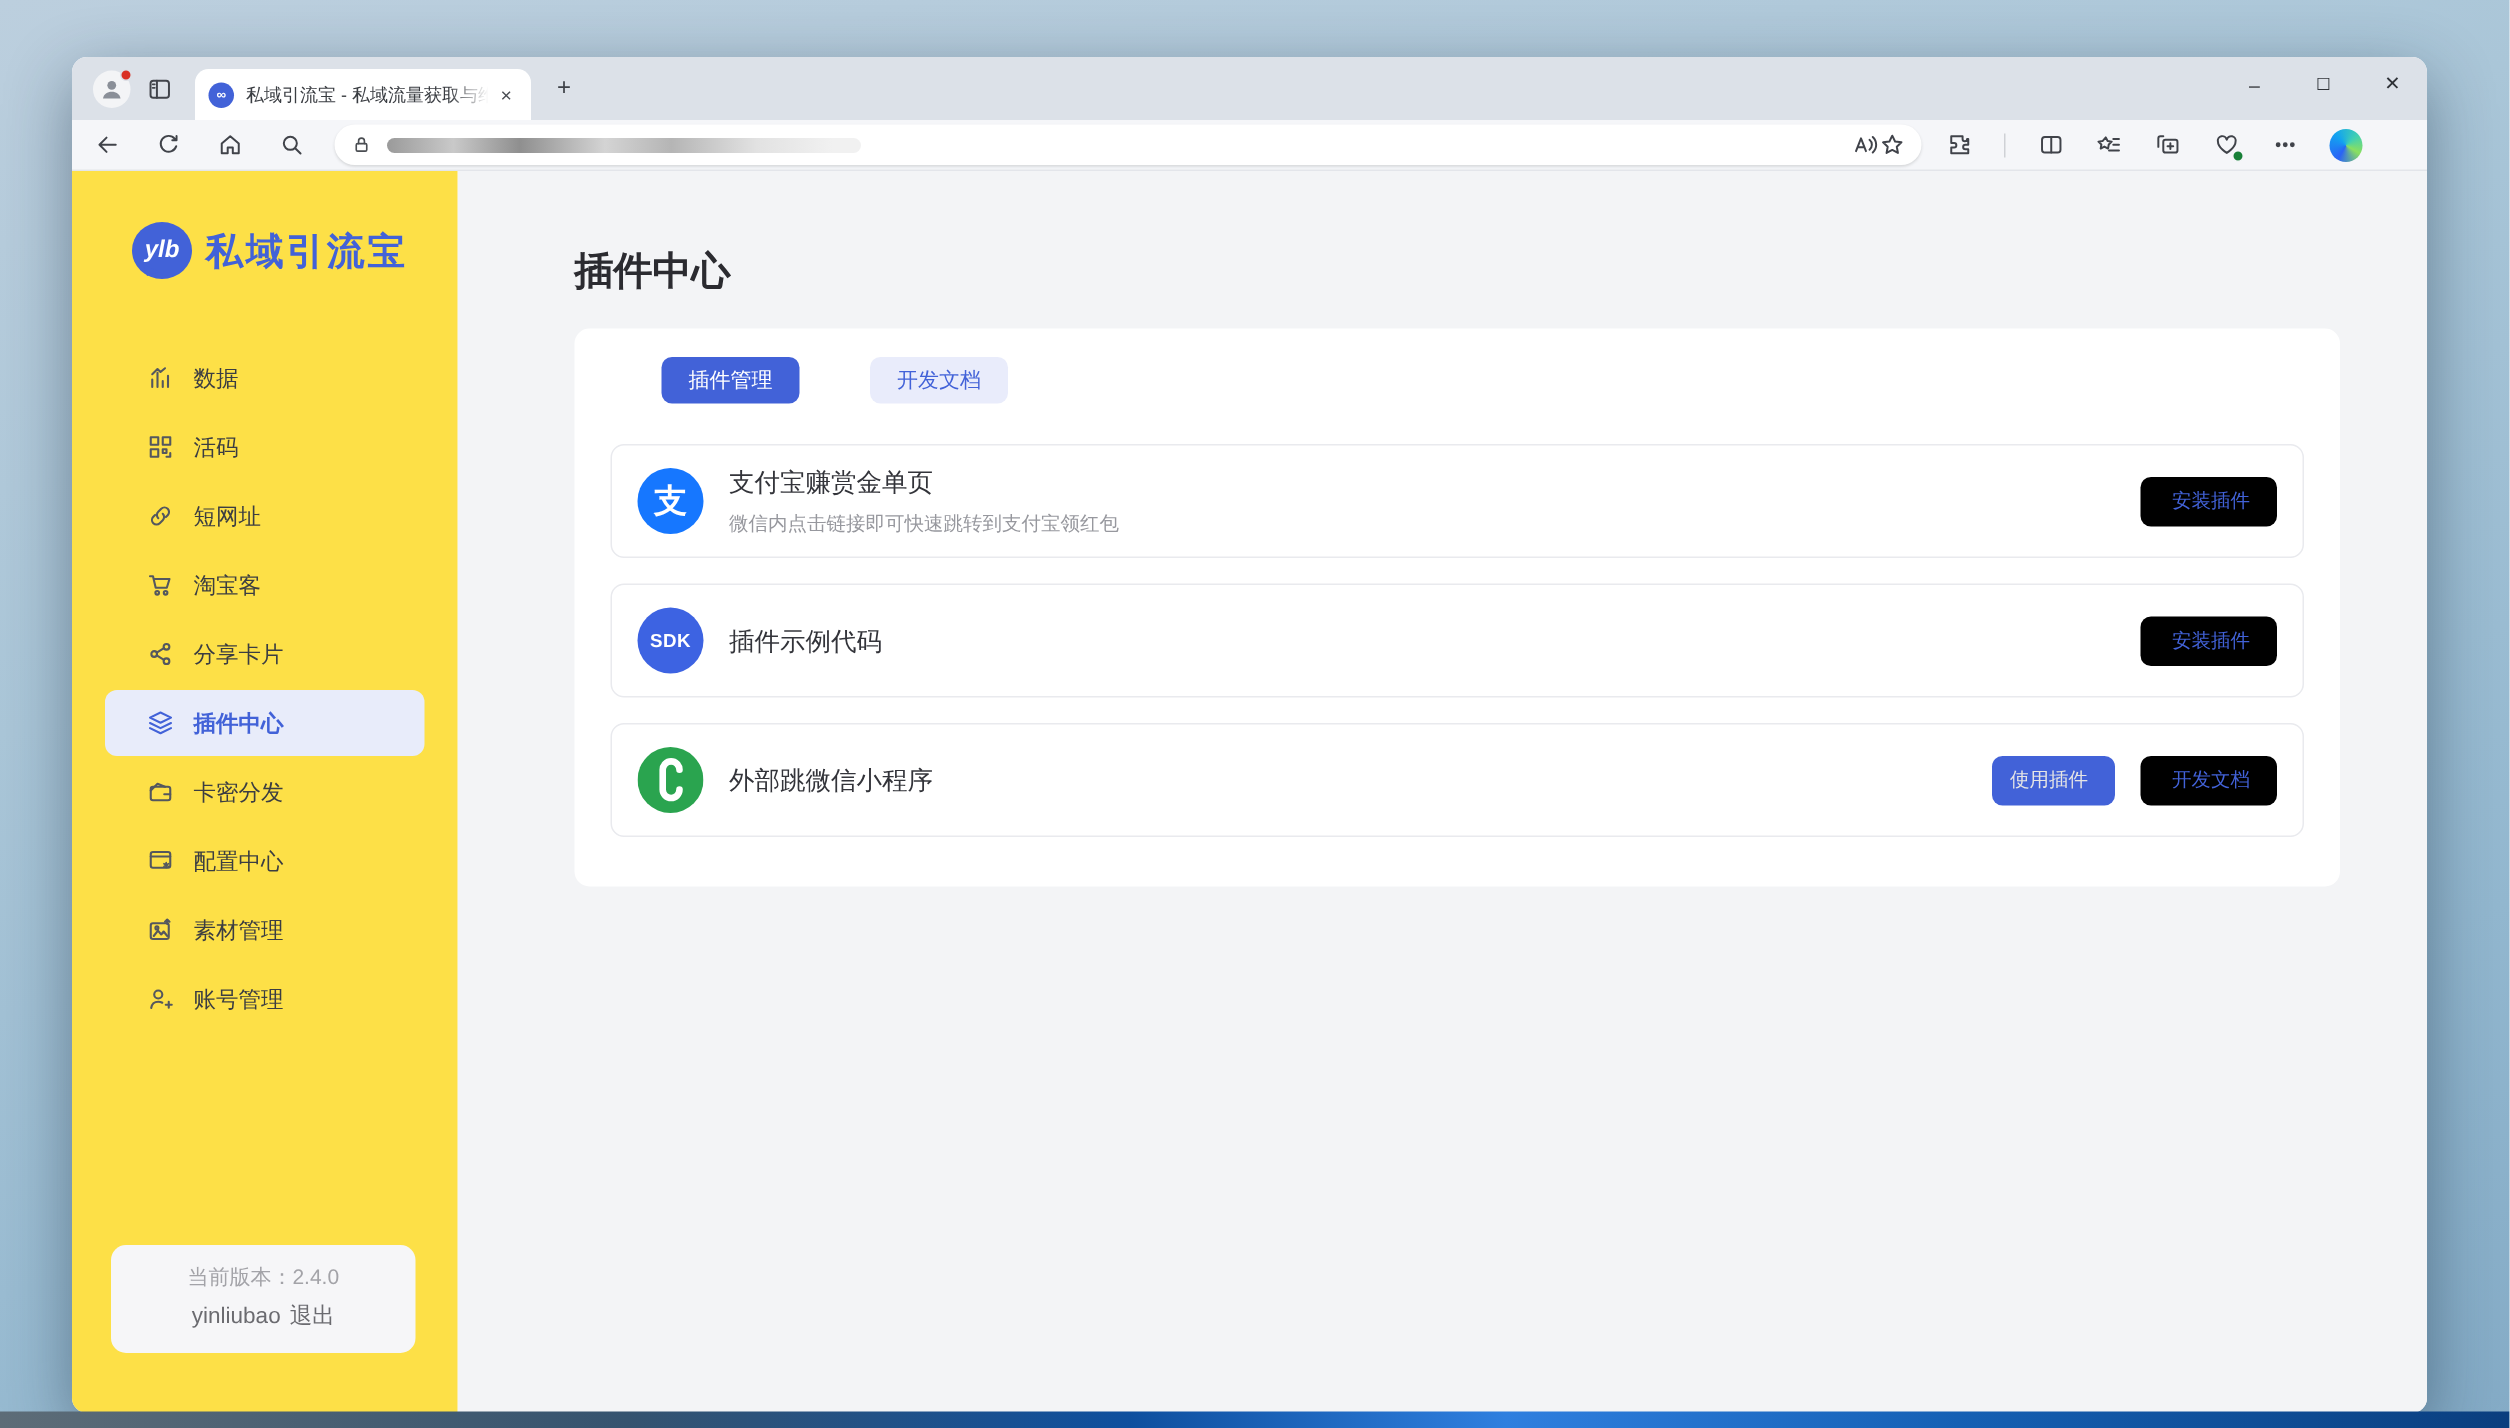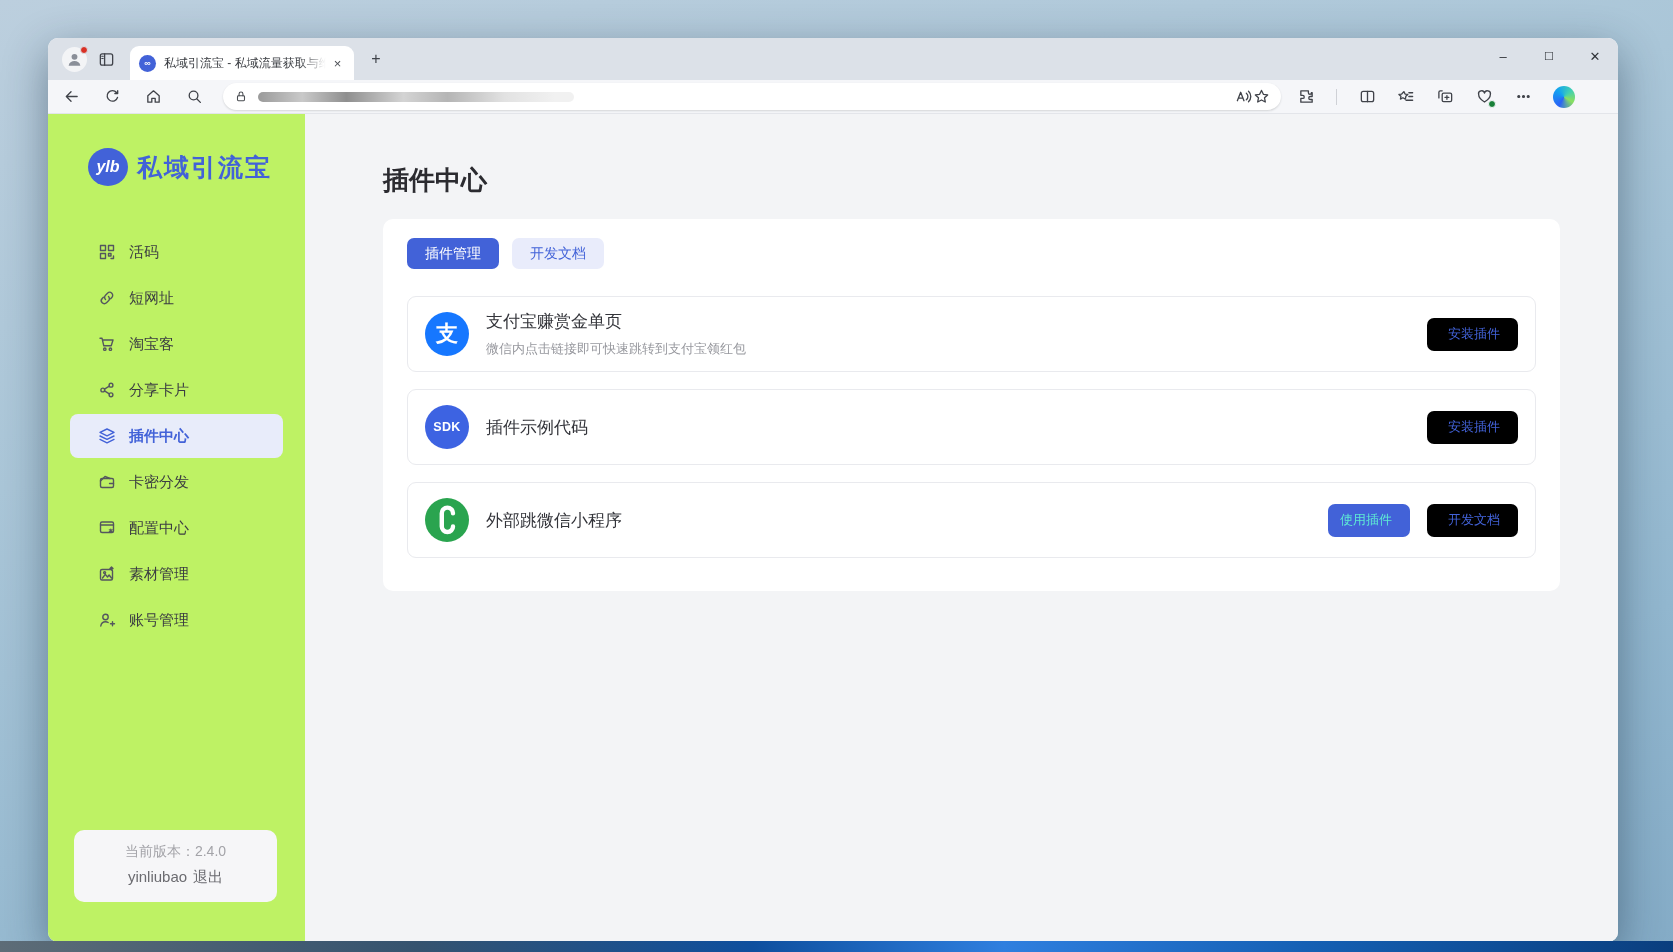--- a/index.html
+++ b/index.html
@@ -57,21 +57,21 @@
   .addressbar .spacer { flex:1; }
   .tb-right { display:flex; align-items:center; gap:21px; margin-left:16px; }
   .tb-divider { width:1px; height:16px; background:#cfd1d6; }
   .essentials-wrap { position:relative; }
   .essentials-check { position:absolute; right:-3px; bottom:-2px; width:8px; height:8px;
     border-radius:50%; background:#188038; border:1px solid #f5f6f9; }
   .copilot { width:22px; height:22px; border-radius:50%;
     background:conic-gradient(from 210deg,#2a63f6,#12a3f0 30%,#41d0b2 55%,#8ae05f 75%,#2a63f6 100%); }
   
   .page { display:flex; height:828px; }
-  .sidebar { width:257px; background:#bef264; position:relative; flex-shrink:0; }
+  .sidebar { width:257px; background:#fde047; position:relative; flex-shrink:0; }
   .logo { display:flex; align-items:center; gap:9px; margin:34px 0 0 40px; }
   .logo-bubble { position:relative; width:40px; height:38px; background:#4262d8; border-radius:50%;
     color:#fff; font-weight:bold; font-style:italic; font-size:16px;
     display:flex; align-items:center; justify-content:center; }
   .logo-bubble::after { content:""; position:absolute; left:4px; bottom:-4px; width:0; height:0;
     border:6px solid transparent; border-top-color:#4262d8; transform:rotate(25deg); }
   .logo-name { font-size:25px; font-weight:800; color:#4262d8; letter-spacing:2px; }
   .nav { margin-top:44px; }
   .nav-item { height:44px; margin:2px 22px; padding-left:28px; border-radius:8px;
     display:flex; align-items:center; gap:13px; font-size:15px; color:#3b3d42; cursor:default; }
@@ -83,38 +83,38 @@
     border-radius:10px; text-align:center; padding:13px 0 15px; }
   .version-line { font-size:14px; color:#a3a3a8; }
   .account-line { margin-top:7px; font-size:15px; color:#6b6b70; }
   .account-line .logout { margin-left:6px; }
   
   .main { flex:1; background:#f3f4f6; padding:49px 0 0 78px; }
   .page-title { font-size:26px; font-weight:700; color:#2b2b30; }
   .card { margin-top:21px; width:1177px; background:#fff; border-radius:10px; padding:19px 24px 33px; }
   .seg-tabs { display:flex; gap:13px; }
   .seg-tab { height:31px; padding:0 18px; border-radius:7px; font-size:14px; line-height:31px;
-    background:#e9ecfb; color:#4262d8; }
+    background:#e9ecfb; color:#4262d8;margin-left:34px; }
   .seg-tab.active { background:#4262d8; color:#fff; }
   .plugin-list { margin-top:27px; display:flex; flex-direction:column; gap:17px; }
   .plugin-row { border:1px solid #e9eaee; border-radius:9px; height:76px;
     display:flex; align-items:center; padding:0 17px; background:#fff; }
   .plugin-icon { width:44px; height:44px; border-radius:50%; color:#fff; flex-shrink:0;
     display:flex; align-items:center; justify-content:center; font-weight:bold; }
   .plugin-icon.alipay { font-size:22px; }
   .plugin-icon.sdk { font-size:12.5px; letter-spacing:.3px; }
   .plugin-icon svg { width:44px; height:44px; }
   .plugin-info { margin-left:17px; flex:1; }
   .plugin-title { font-size:17px; color:#33343a; font-weight:500; }
   .plugin-desc { margin-top:7px; font-size:13px; color:#97989e; }
   .plugin-actions { display:flex; gap:17px; }
   .btn { height:33px; padding:0 18px; border:none; border-radius:7px; font-size:13px;
     font-family:inherit; cursor:pointer; }
   .btn.light { background:#000000; color:#4262d8;padding-left:21px; }
-  .btn.primary { background:#4262d8; color:#5eead4;padding-left:12px; }
+  .btn.primary { background:#4262d8; color:#e5e5e5;padding-left:12px; }
 </style>
 </head>
 <body>
 
 <div class="window">
 
   <div class="tabstrip">
     <div class="avatar">
       <svg viewBox="0 0 18 18" fill="currentColor">
         <circle cx="9" cy="6.2" r="3.1"></circle>
@@ -235,20 +235,29 @@
   <div class="page">
     <aside class="sidebar">
       <div class="logo">
         <span class="logo-bubble">ylb</span>
         <span class="logo-name">私域引流宝</span>
       </div>
       <nav class="nav" id="nav">
           <div class="nav-item">
             <span class="nicon">
               <svg viewBox="0 0 18 18" fill="none" stroke="currentColor" stroke-width="1.4" stroke-linecap="round" stroke-linejoin="round">
+                <path d="M3.5 15V10M7 15V5.5M10.5 15v-4M14 15V7.5"></path>
+                <path d="M3.5 6.5L7 3l2 2 3-2.5"></path>
+              </svg>
+            </span>
+            <span>数据</span>
+          </div>
+          <div class="nav-item">
+            <span class="nicon">
+              <svg viewBox="0 0 18 18" fill="none" stroke="currentColor" stroke-width="1.4" stroke-linecap="round" stroke-linejoin="round">
                 <rect x="2.5" y="2.5" width="5" height="5"></rect>
                 <rect x="10.5" y="2.5" width="5" height="5"></rect>
                 <rect x="2.5" y="10.5" width="5" height="5"></rect>
                 <path d="M10.5 10.5h2.5v2.5h-2.5zM15.5 13v2.5H13"></path>
               </svg>
             </span>
             <span>活码</span>
           </div>
           <div class="nav-item">
             <span class="nicon">

